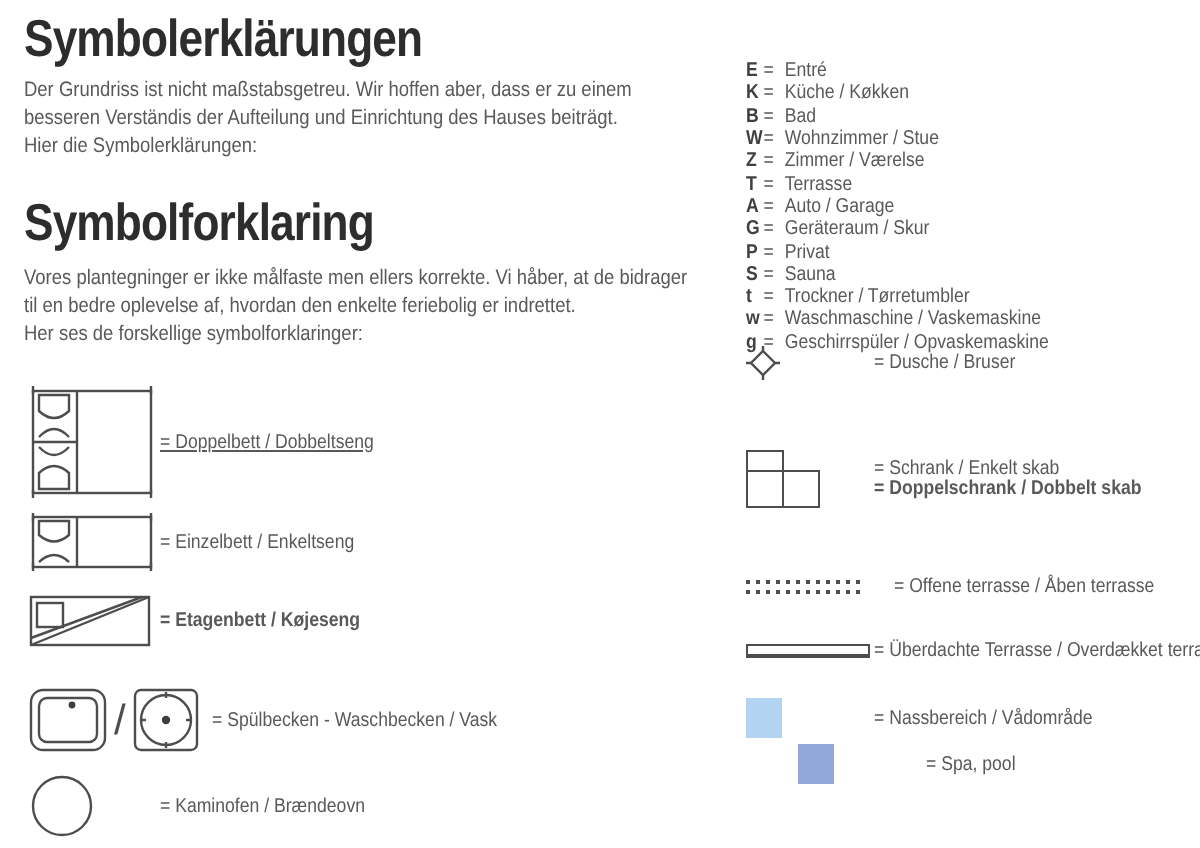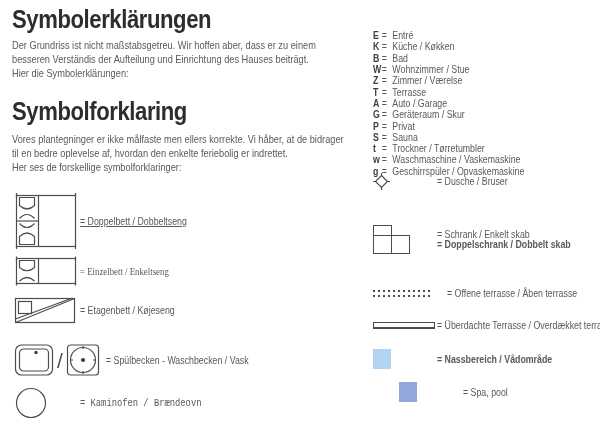--- a/index.html
+++ b/index.html
@@ -20,43 +20,43 @@
   }
   #para-german{top:38px;}
   #para-danish{top:132px;}
 
   
   .lrow{position:absolute;left:14px;display:flex;align-items:center;}
   .icon-zone{width:66px;flex:none;display:flex;align-items:center;}
   .icon-zone.wide{width:auto;margin-right:6px;}
   .sym-label{font-size:10px;display:inline-block;transform:scaleX(0.88);transform-origin:0 50%;white-space:nowrap;}
   #lrow-doublebed{top:192px;height:58px;text-decoration:underline;}
-  #lrow-singlebed{top:255px;height:32px;font-family:Liberation Serif, serif;}
-  #lrow-bunkbed{top:295px;height:30px;}
+  #lrow-singlebed{top:255px;height:32px;}
+  #lrow-bunkbed{top:295px;height:30px;font-weight:bold;}
   #lrow-sink{top:341px;height:38px;}
-  #lrow-stove{top:386px;height:34px;font-family:Liberation Mono, monospace;}
+  #lrow-stove{top:386px;height:34px;}
   .slash{font-size:21px;color:#4b4d4f;margin:0 3px;font-weight:400;line-height:1;}
 
   svg .ln{fill:none;stroke:#4b4d4f;stroke-width:1.2;}
   svg .dot{fill:#3c3e40;stroke:none;}
 
   
   .abbr-list{position:absolute;left:373px;top:30px;}
   .abbr-row{display:flex;align-items:center;height:11.3px;font-size:10px;transform:scaleX(0.88);transform-origin:0 50%;white-space:nowrap;}
   .abbr-letter{font-weight:700;color:#3e4042;width:10px;flex:none;}
   .abbr-eq{width:12px;flex:none;}
   .rrow{position:absolute;left:373px;display:flex;align-items:center;}
   .rrow .icon-zone{width:64px;}
   #rrow-shower{top:172px;height:18px;}
   #rrow-cabinet{top:224px;height:21px;}
   #rrow-doublecabinet{top:234px;height:21px;font-weight:bold;}
   #rrow-openterrace{top:287px;height:12px;gap:10px;}
   #rrow-coveredterrace{top:319px;height:12px;}
-  #rrow-wetarea{top:348px;height:22px;font-weight:bold;}
-  #rrow-spa{top:381px;height:22px;padding-left:26px;}
+  #rrow-wetarea{top:348px;height:22px;}
+  #rrow-spa{top:371px;height:22px;padding-left:26px;}
 
   .cabinet{width:17px;height:17px;border:1.2px solid #4b4d4f;background:#fff;}
   .cabinet-double{width:35px;height:17px;border:1.2px solid #4b4d4f;background:#fff;display:flex;}
   .cabinet-double .half{width:50%;height:100%;}
   .cabinet-double .half:first-child{border-right:1.2px solid #4b4d4f;}
   .dotted-terrace{width:57px;}
   .dotted-terrace .dotrow{height:2px;background:repeating-linear-gradient(90deg,#4b4d4f 0 2px,transparent 2px 5px);}
   .dotted-terrace .dotrow + .dotrow{margin-top:3px;}
   .terrace-bar{width:60px;height:4px;border:1px solid #4b4d4f;border-bottom-width:2px;background:#fdfdfd;}
   .color-square{width:18px;height:20px;}

